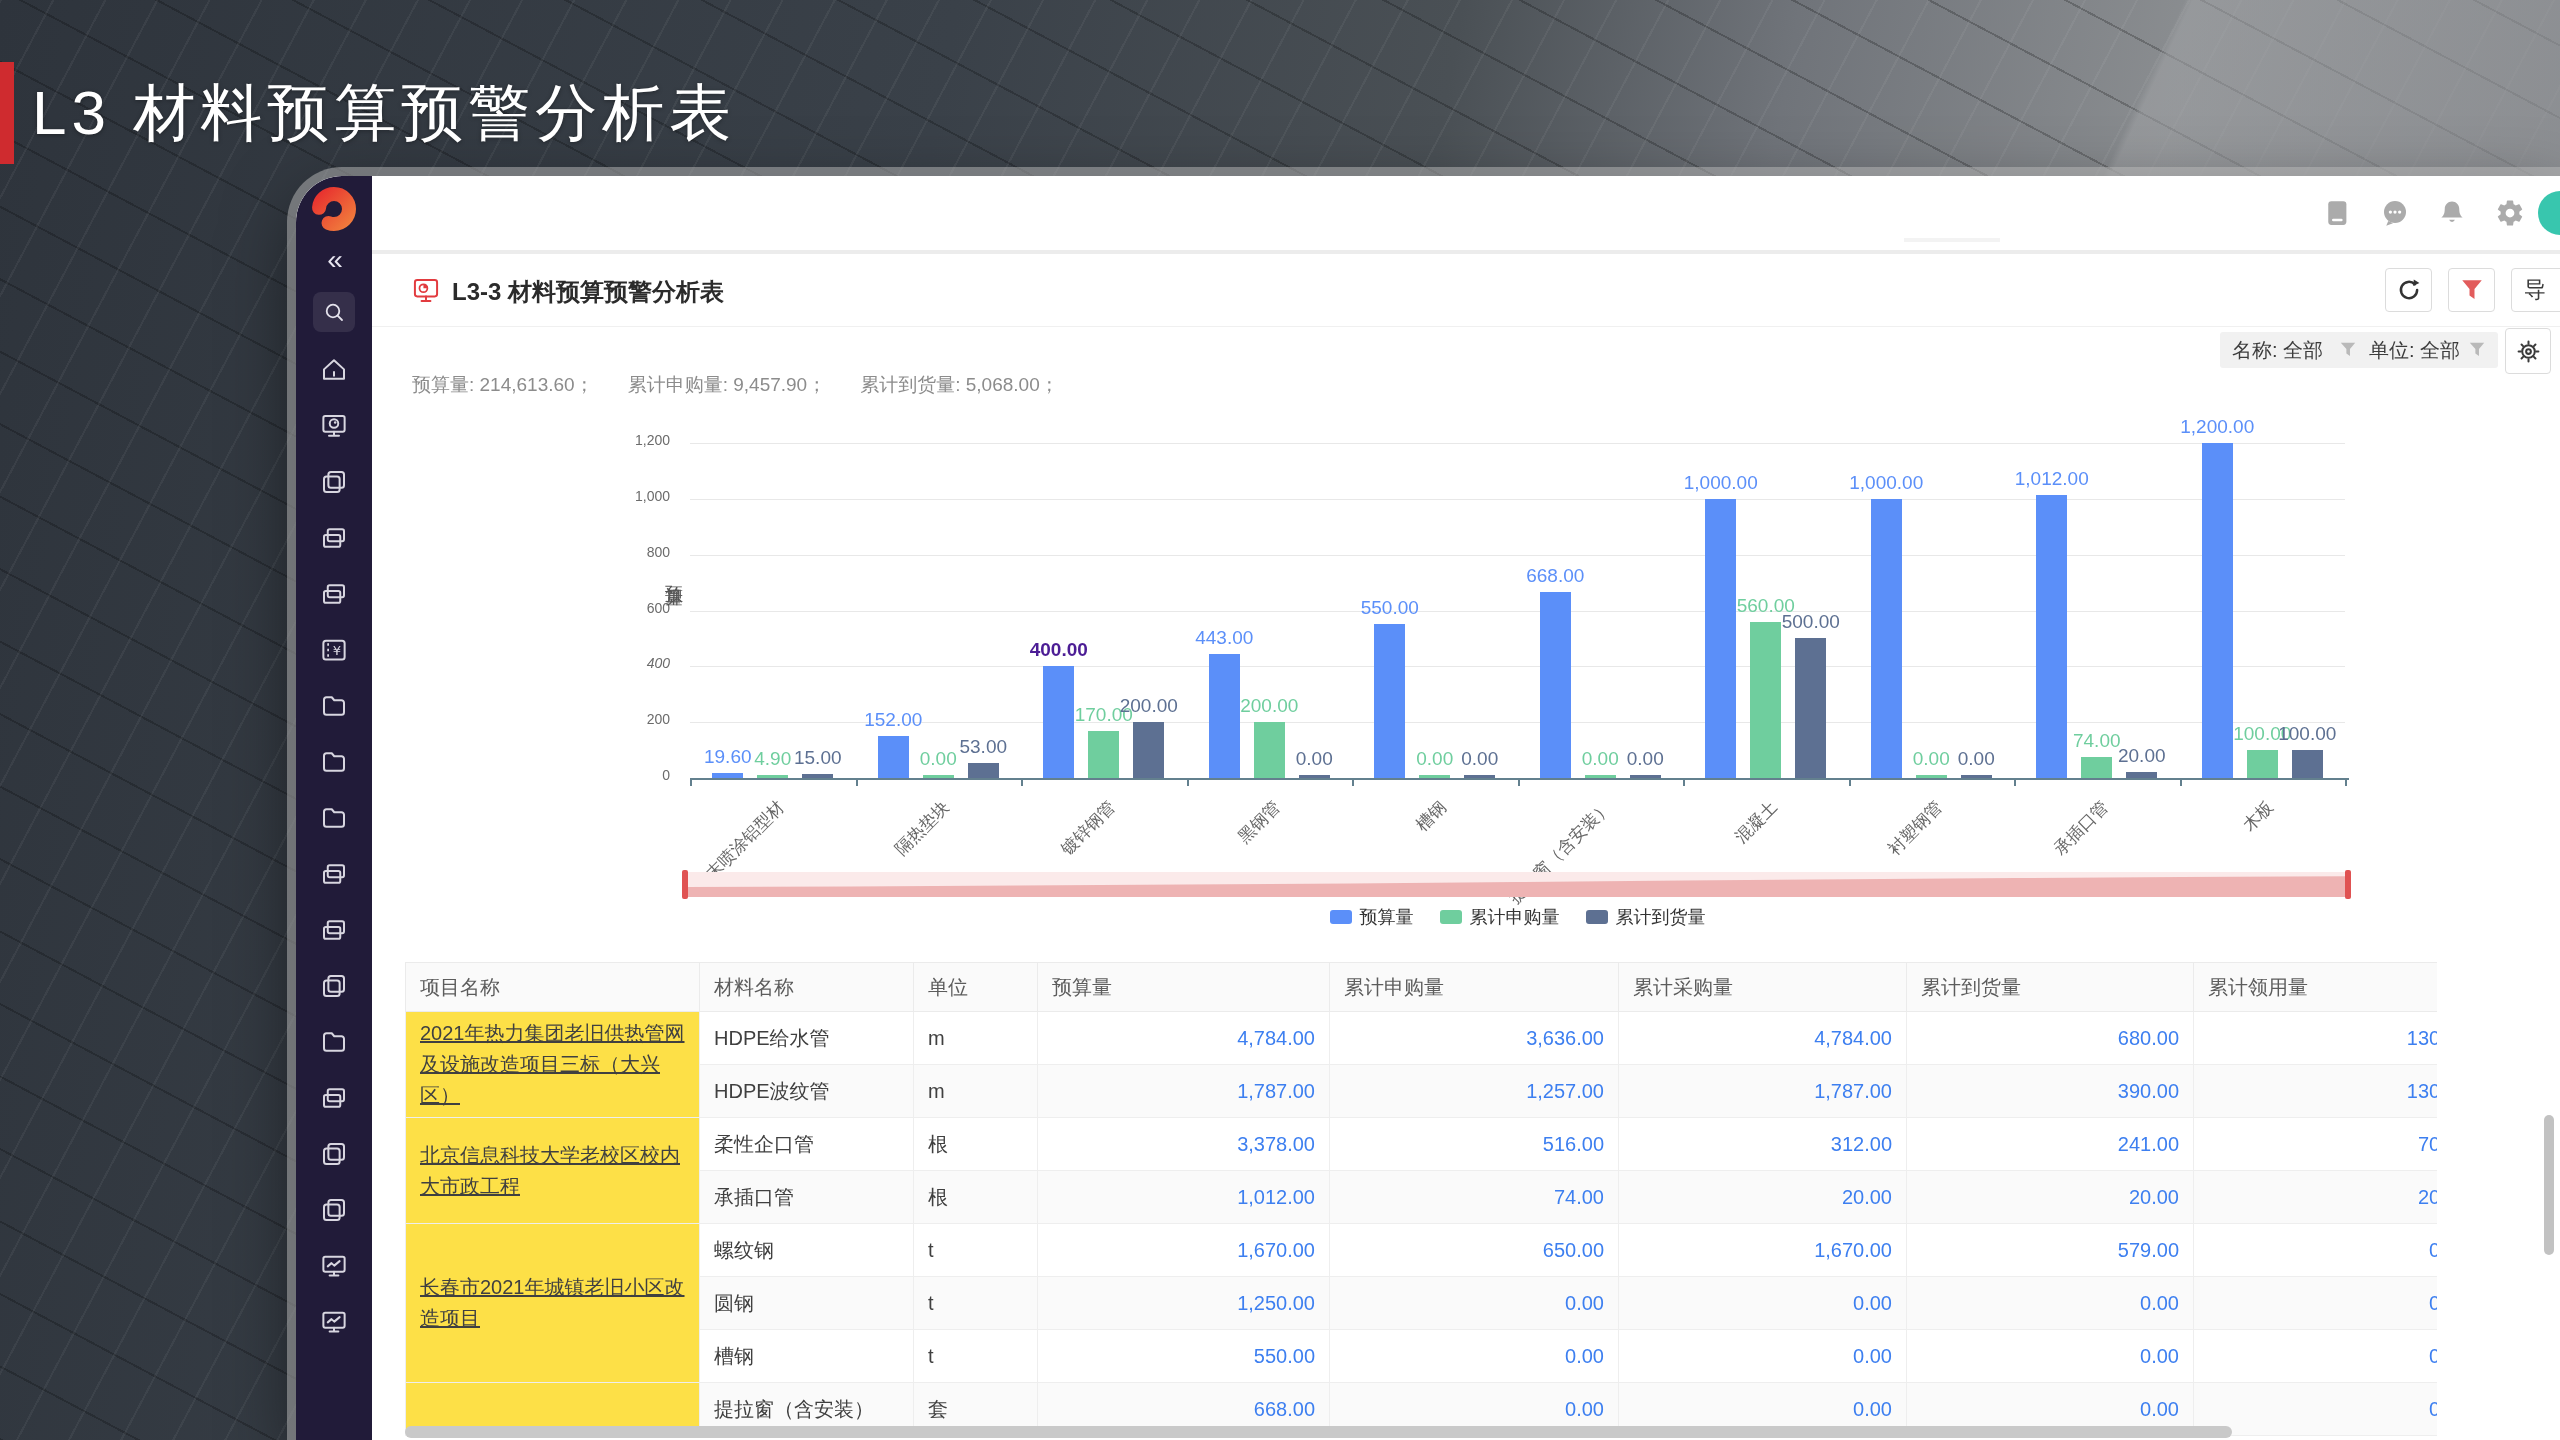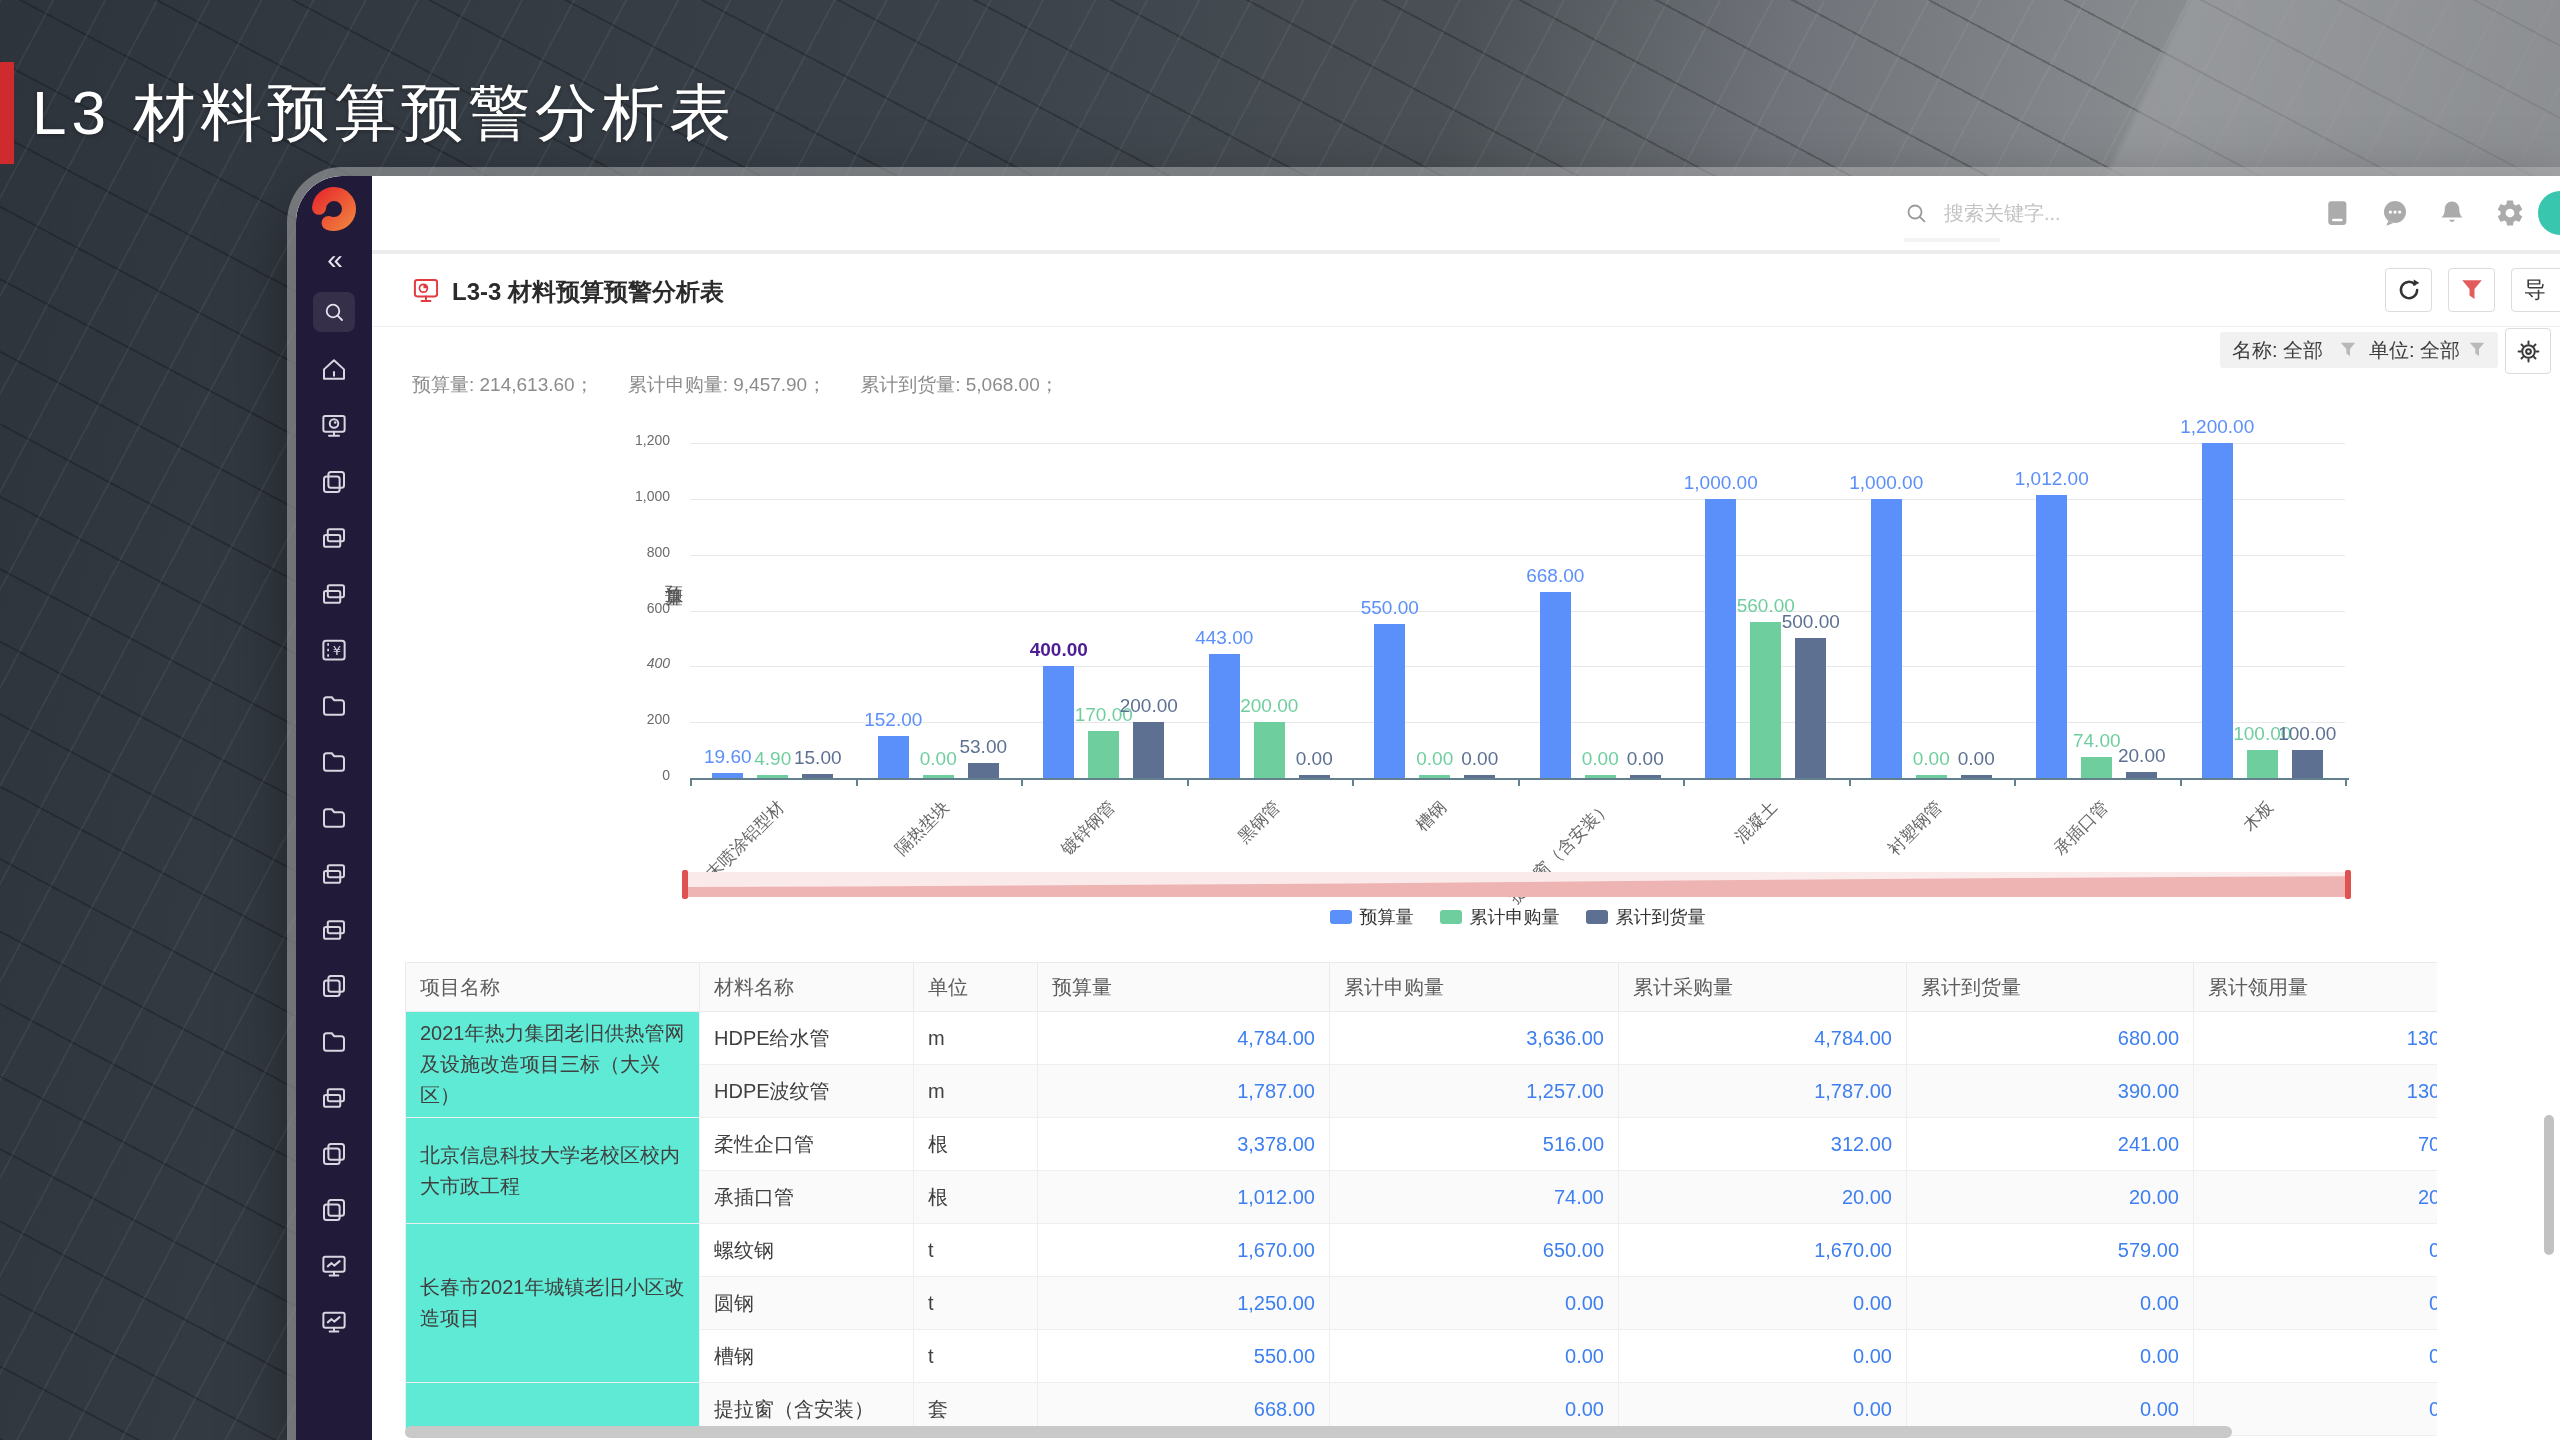--- a/index.html
+++ b/index.html
@@ -80,21 +80,21 @@
   .legend-item{display:flex;align-items:center;gap:8px;cursor:pointer;}
   .legend-swatch{width:22px;height:14px;border-radius:3px;}
   .legend-label{font-size:18px;color:#333;}
   
   .table-wrap{position:absolute;left:33px;top:786px;width:2032px;height:478px;overflow:hidden;background:#fff;}
   table{border-collapse:collapse;table-layout:fixed;width:2032px;font-size:20px;}
   th{height:48px;background:#fafafa;color:#5c5c5c;font-weight:400;text-align:left;padding:0 14px;
     border:1px solid #ebebeb;border-top:1px solid #ebebeb;}
   td{height:52px;padding:0 14px;border:1px solid #eeeeee;color:#404040;}
   td.num{text-align:right;color:#3d7ff0;cursor:pointer;}
-  td.project{background:#5eead4;vertical-align:middle;line-height:1.55;}
+  td.project{background:#fde047;vertical-align:middle;line-height:1.55;text-decoration:underline;}
   tr.even td.strip{background:#fafafa;}
   
   .hscroll{position:absolute;left:33px;top:1250px;width:1827px;height:12px;background:#c9c9c9;border-radius:6px;}
   .vscroll{position:absolute;left:2172px;top:939px;width:10px;height:140px;background:#c2c2c2;border-radius:5px;}
 </style>
 </head>
 <body>
 
 <div class="desktop"></div>
 
@@ -231,27 +231,20 @@
             <rect x="3.5" y="4.5" width="17" height="12" rx="1.5" stroke="#d8d6e0" stroke-width="1.6" fill="none" stroke-linejoin="round" stroke-linecap="round"></rect>
             <path d="M7 12.3 l3-2.6 2.2 2 4.3-3.6" stroke="#d8d6e0" stroke-width="1.6" fill="none" stroke-linejoin="round" stroke-linecap="round"></path>
             <path d="M12 16.5 v2.4 M8.5 19.5 h7" stroke="#d8d6e0" stroke-width="1.6" fill="none" stroke-linejoin="round" stroke-linecap="round"></path>
           </svg>
         </div>
       </div>
   </div>
 
   <div class="main">
     <div class="topbar">
-      <div class="search-box">
-        <svg viewBox="0 0 24 24" width="24" height="24">
-            <circle cx="11" cy="11" r="6.5" fill="none" stroke="#9a9a9a" stroke-width="1.8"></circle>
-            <line x1="15.8" y1="15.8" x2="20.4" y2="20.4" stroke="#9a9a9a" stroke-width="1.8" stroke-linecap="round"></line>
-          </svg>
-        <input placeholder="搜索关键字..." style="">
-      </div>
       <div class="search-underline"></div>
       <div class="top-ic" style="left:1950px">
         <svg viewBox="0 0 24 24" width="30" height="30">
             <rect x="5" y="2.5" width="14.5" height="19" rx="2.5" fill="#ababab"></rect>
             <rect x="8" y="16.6" width="8.5" height="2" rx="1" fill="#fff"></rect>
           </svg>
       </div>
       <div class="top-ic" style="left:2008px">
         <svg viewBox="0 0 24 24" width="30" height="30">
             <circle cx="12" cy="11.2" r="8.8" fill="#ababab"></circle>

